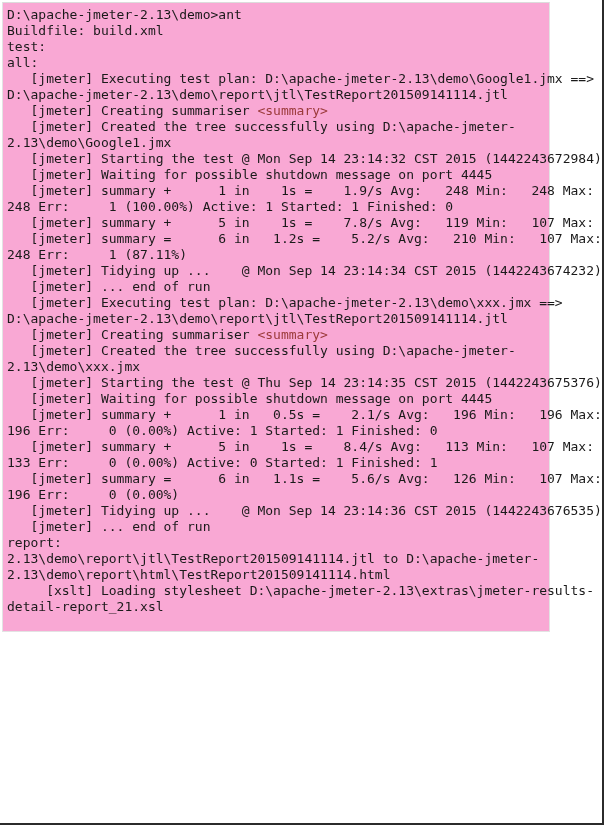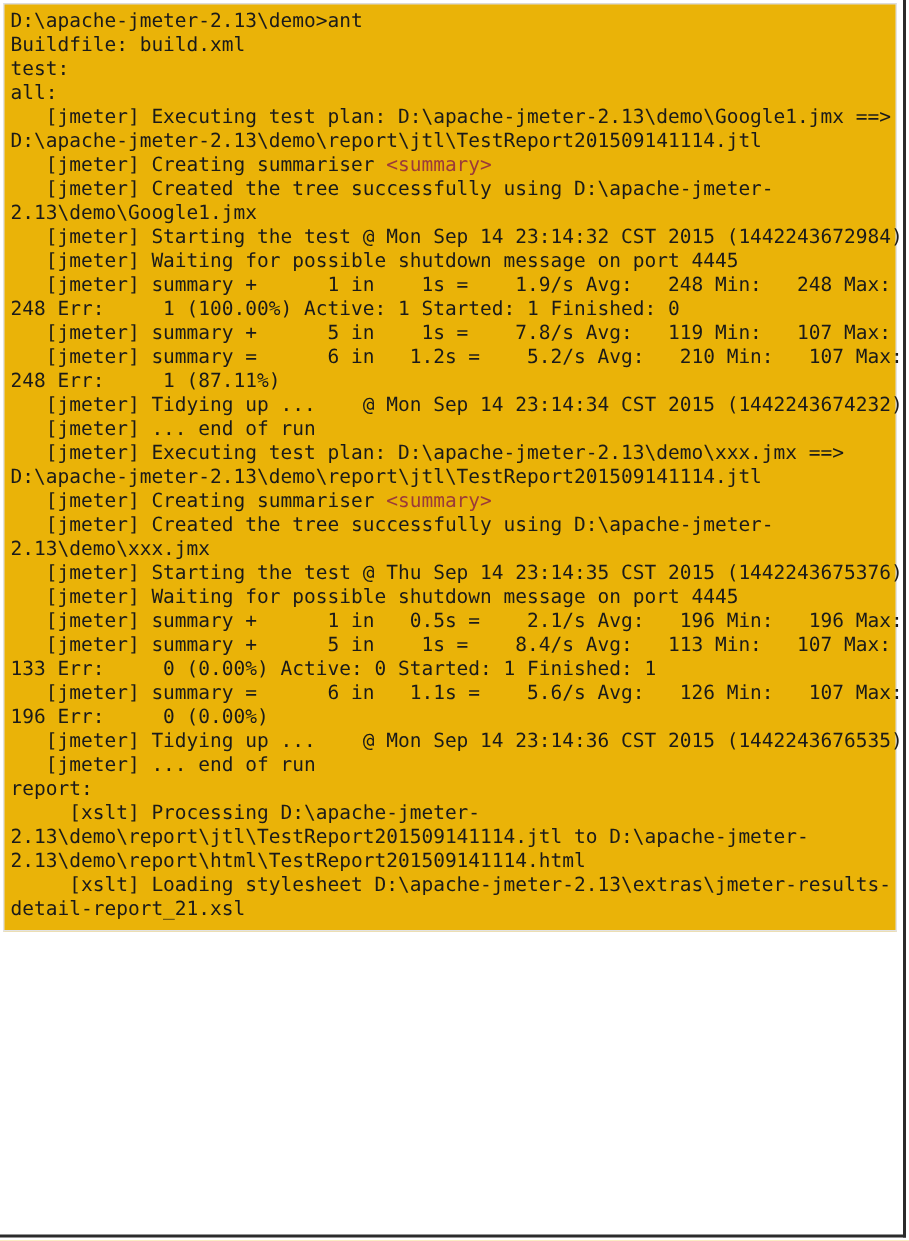--- a/index.html
+++ b/index.html
@@ -27,26 +27,26 @@
     border-right: 2px solid #2b2b2b;
     border-bottom: 2px solid #2b2b2b;
     box-sizing: border-box;
   }
 
   
   #console-block {
     position: absolute;
     left: 2px;
     top: 2px;
-    width: 596px;
-    background: #eab308;
+    width: 548px;
+    background: #f9a8d4;
     border: 1px solid #e3e3e3;
     border-top-color: #dcdcdc;
     box-sizing: border-box;
-    padding: 4px 4px 5px 4px;
+    padding: 4px 4px 16px 4px;
   }
 
   .console-line {
     font-family: "DejaVu Sans Mono", "Liberation Mono", monospace;
     font-size: 13px;
     line-height: 16px;
     color: #1a1a1a;
     white-space: pre;
     letter-spacing: 0px;
     margin: 0;
@@ -82,27 +82,27 @@
         <div class="console-line"><span>   [jmeter] Tidying up ...    @ Mon Sep 14 23:14:34 CST 2015 (1442243674232)</span></div>
         <div class="console-line"><span>   [jmeter] ... end of run</span></div>
         <div class="console-line"><span>   [jmeter] Executing test plan: D:\apache-jmeter-2.13\demo\xxx.jmx ==&gt;</span></div>
         <div class="console-line"><span>D:\apache-jmeter-2.13\demo\report\jtl\TestReport201509141114.jtl</span></div>
         <div class="console-line"><span>   [jmeter] Creating summariser </span><span class="tag-summary">&lt;summary&gt;</span><span></span></div>
         <div class="console-line"><span>   [jmeter] Created the tree successfully using D:\apache-jmeter-</span></div>
         <div class="console-line"><span>2.13\demo\xxx.jmx</span></div>
         <div class="console-line"><span>   [jmeter] Starting the test @ Thu Sep 14 23:14:35 CST 2015 (1442243675376)</span></div>
         <div class="console-line"><span>   [jmeter] Waiting for possible shutdown message on port 4445</span></div>
         <div class="console-line"><span>   [jmeter] summary +      1 in   0.5s =    2.1/s Avg:   196 Min:   196 Max:</span></div>
+        <div class="console-line"><span>196 Err:     0 (0.00%) Active: 1 Started: 1 Finished: 0</span></div>
         <div class="console-line"><span>   [jmeter] summary +      5 in    1s =    8.4/s Avg:   113 Min:   107 Max:</span></div>
         <div class="console-line"><span>133 Err:     0 (0.00%) Active: 0 Started: 1 Finished: 1</span></div>
         <div class="console-line"><span>   [jmeter] summary =      6 in   1.1s =    5.6/s Avg:   126 Min:   107 Max:</span></div>
         <div class="console-line"><span>196 Err:     0 (0.00%)</span></div>
         <div class="console-line"><span>   [jmeter] Tidying up ...    @ Mon Sep 14 23:14:36 CST 2015 (1442243676535)</span></div>
         <div class="console-line"><span>   [jmeter] ... end of run</span></div>
         <div class="console-line"><span>report:</span></div>
-        <div class="console-line"><span>     [xslt] Processing D:\apache-jmeter-</span></div>
         <div class="console-line"><span>2.13\demo\report\jtl\TestReport201509141114.jtl to D:\apache-jmeter-</span></div>
         <div class="console-line"><span>2.13\demo\report\html\TestReport201509141114.html</span></div>
         <div class="console-line"><span>     [xslt] Loading stylesheet D:\apache-jmeter-2.13\extras\jmeter-results-</span></div>
         <div class="console-line"><span>detail-report_21.xsl</span></div>
       </div>
   </div>
 </div>
 
 </body></html>

